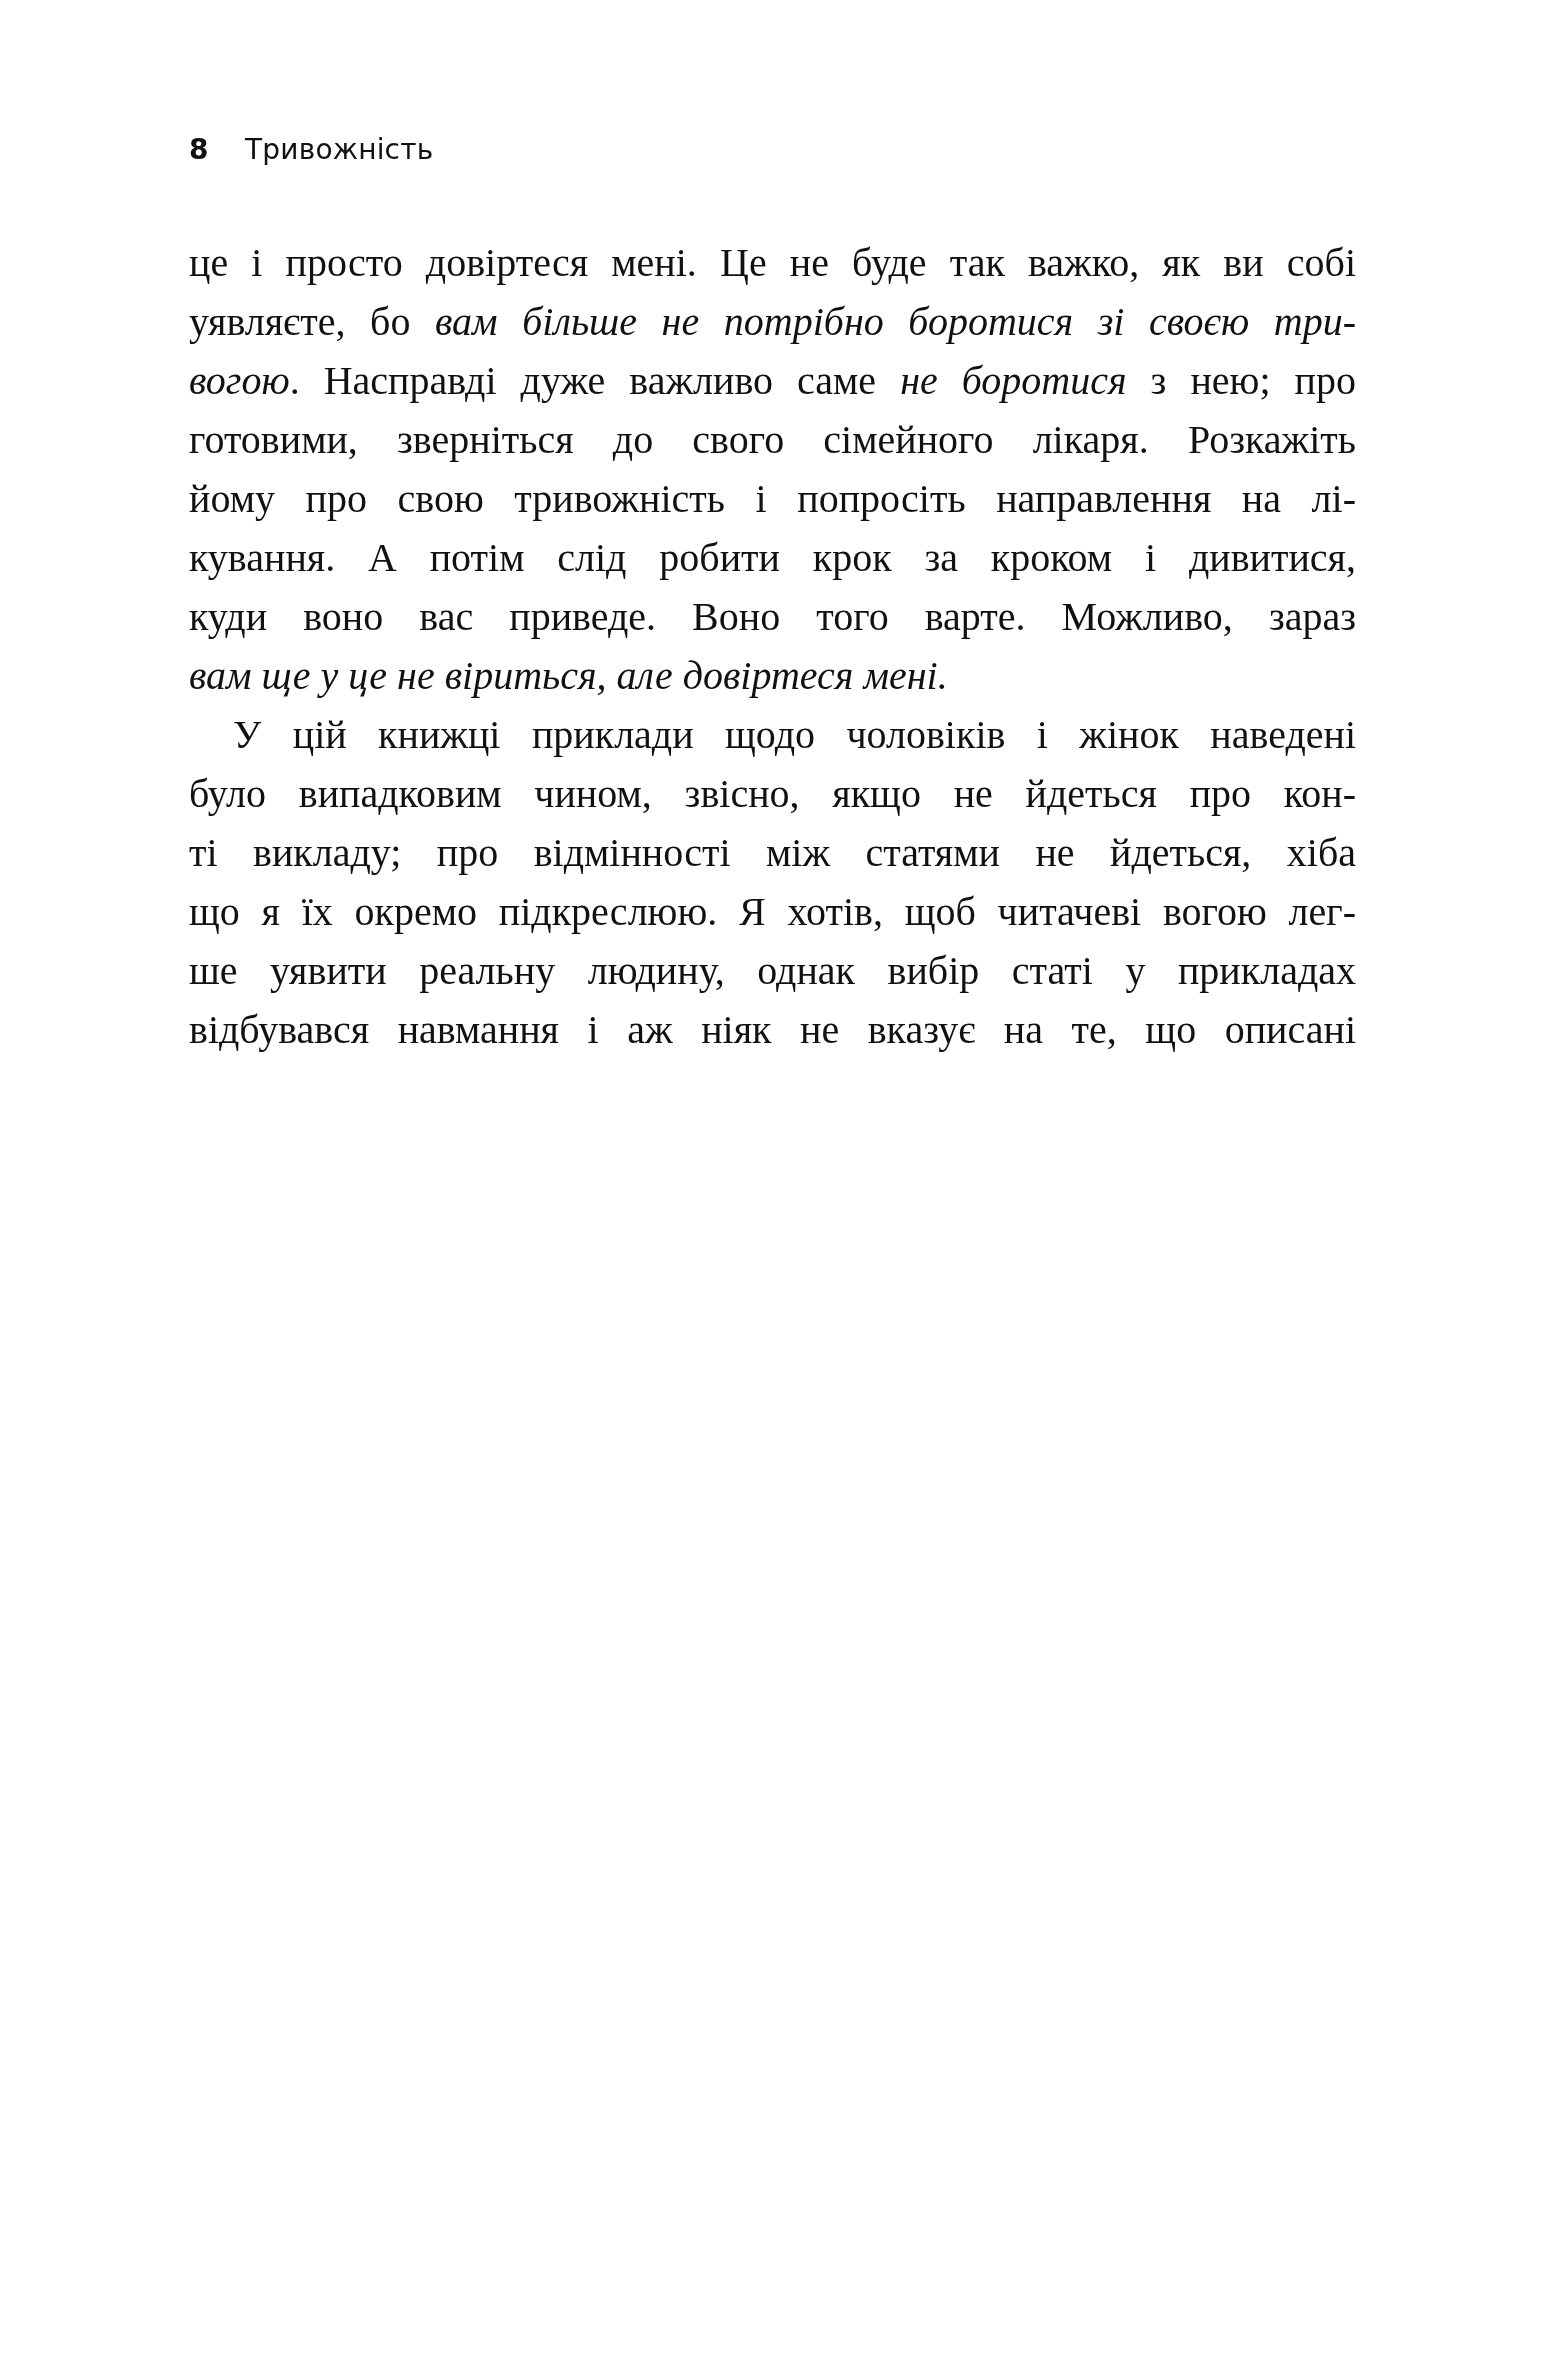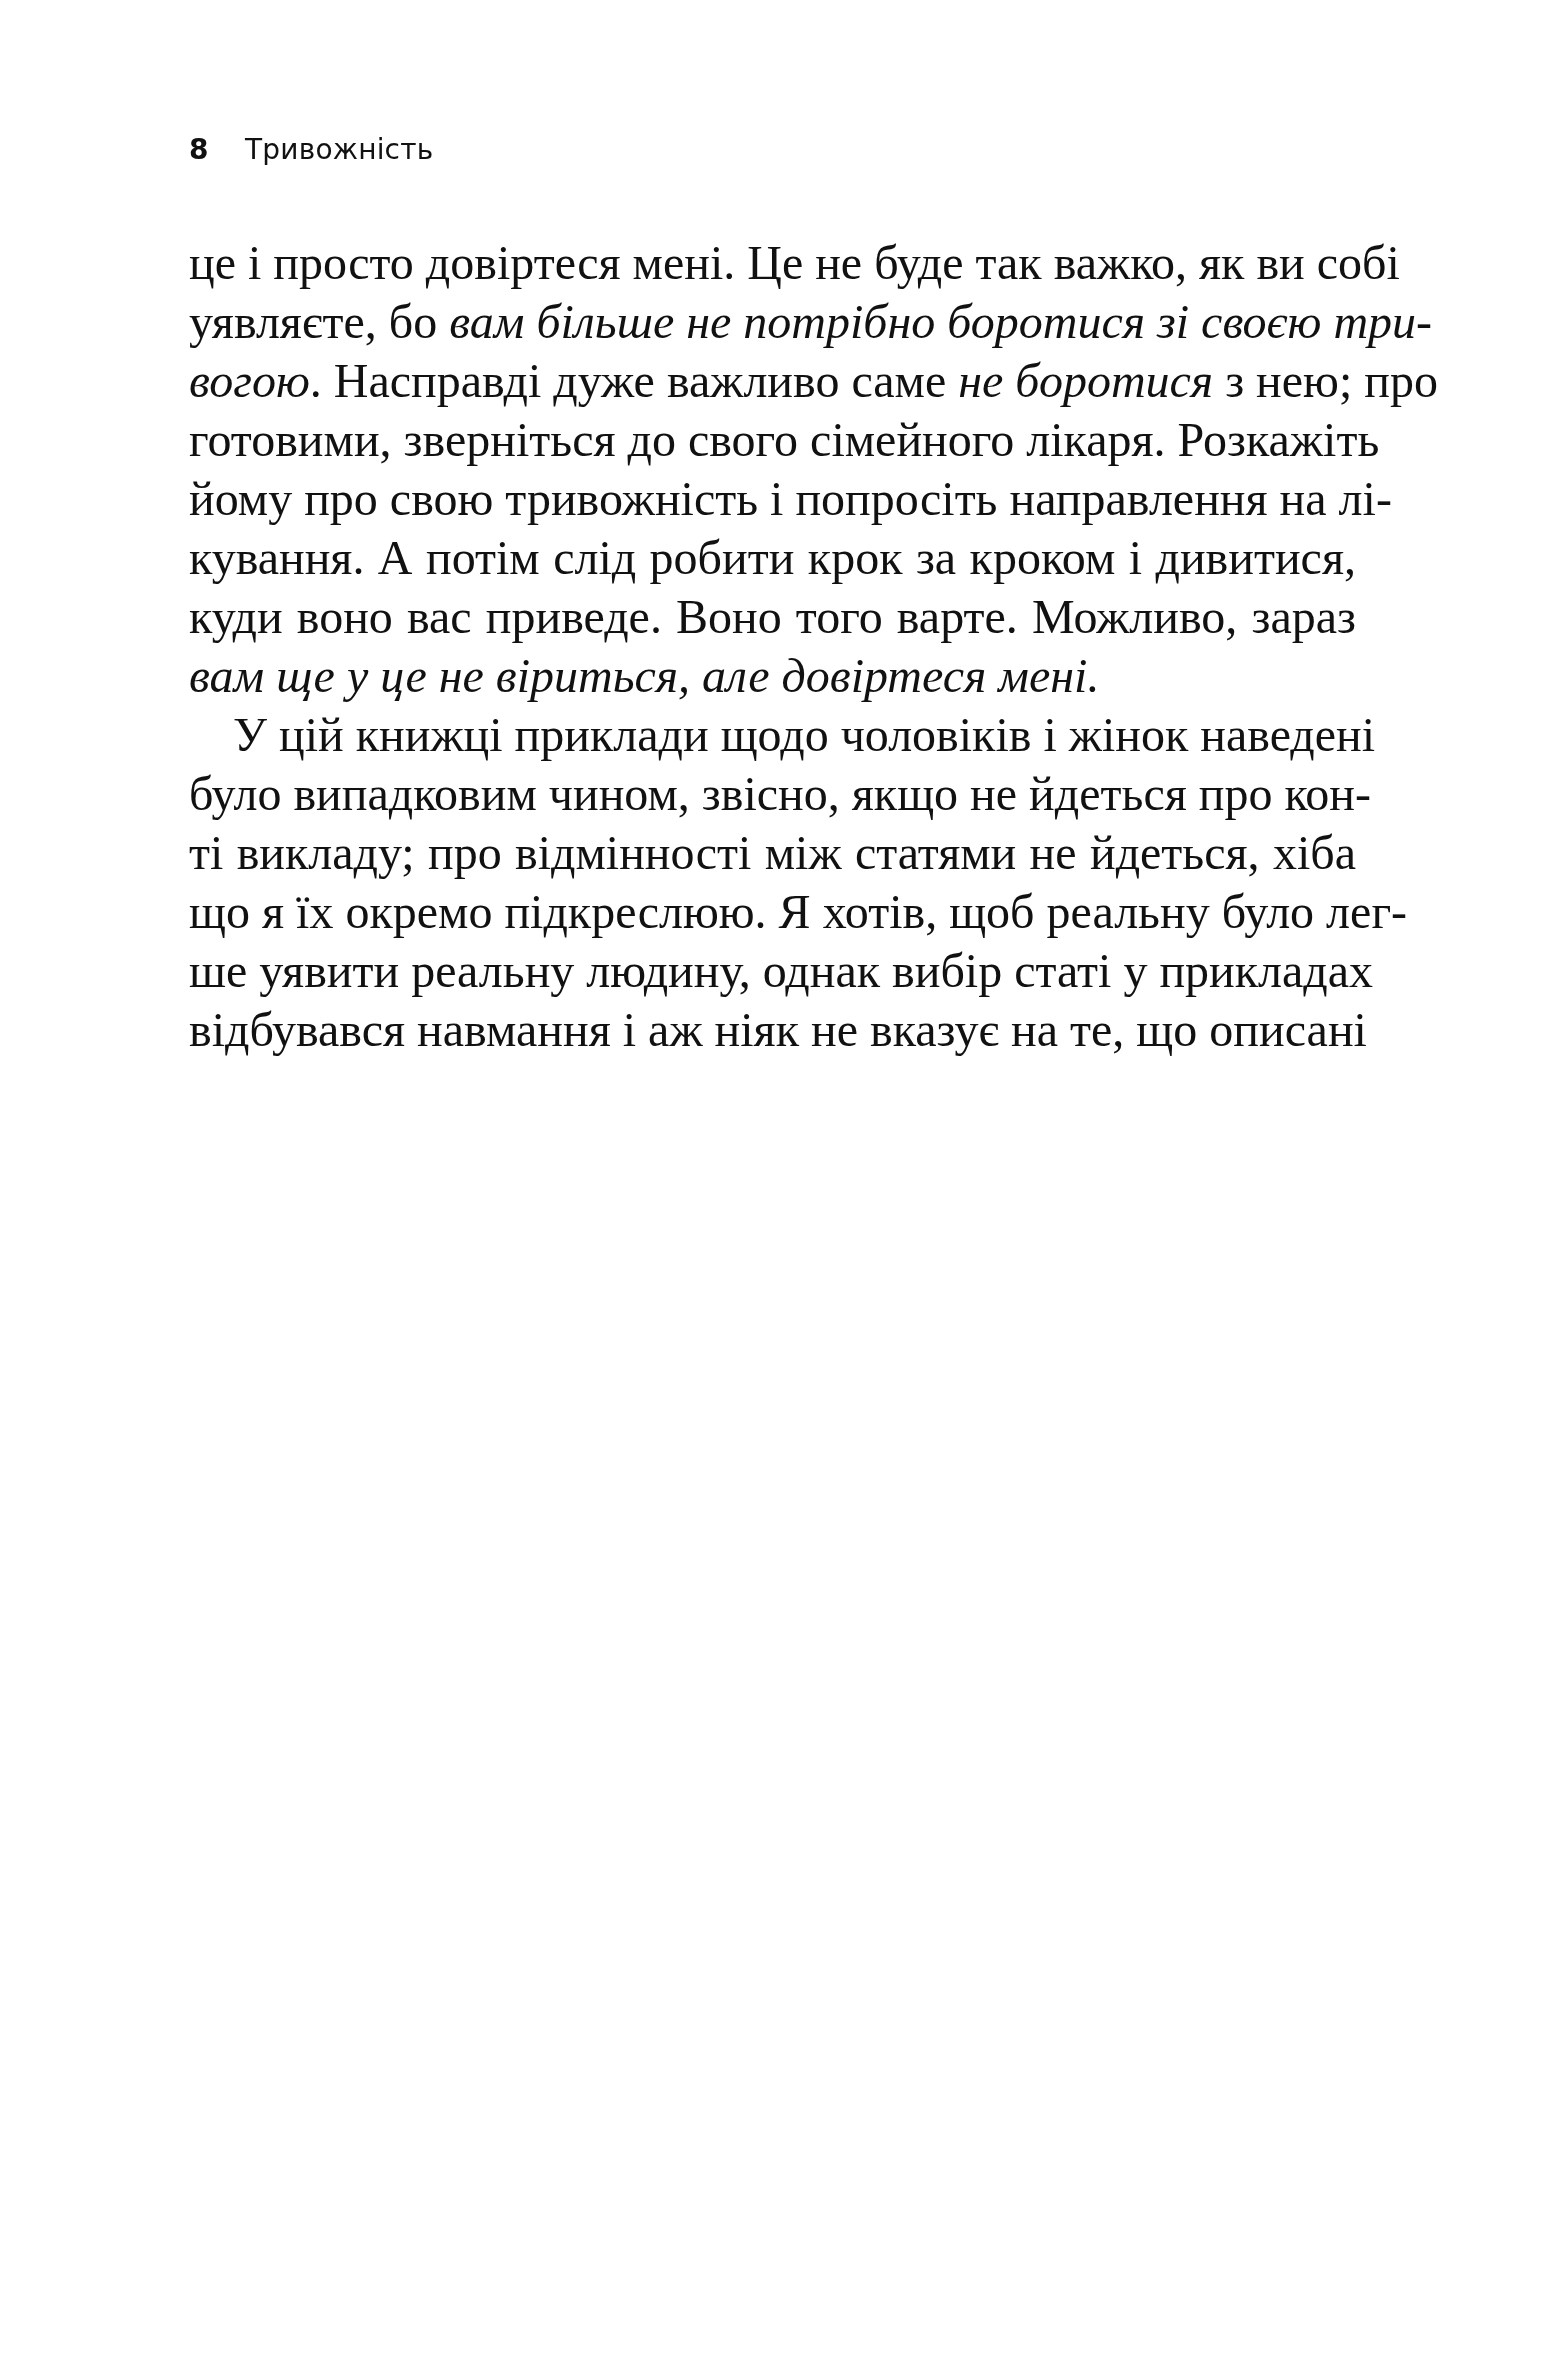--- a/index.html
+++ b/index.html
@@ -39,21 +39,21 @@
     .running-head .title {
       font-weight: normal;
       letter-spacing: 0.2px;
     }
     .body-text {
       position: absolute;
       left: 189px;
       top: 233px;
       width: 1167px;
       font-family: "Liberation Serif", "DejaVu Serif", serif;
-      font-size: 48px;
+      font-size: 40px;
       line-height: 59px;
       color: #111;
     }
     .line {
       display: block;
       height: 59px;
       white-space: nowrap;
       text-align: justify;
       text-align-last: justify;
       overflow: visible;
@@ -86,19 +86,19 @@
         <span class="line"><span>готовими, зверніться до свого сімейного лікаря. Розкажіть</span></span>
         <span class="line"><span>йому про свою тривожність і попросіть направлення на лі-</span></span>
         <span class="line"><span>кування. А потім слід робити крок за кроком і дивитися,</span></span>
         <span class="line"><span>куди воно вас приведе. Воно того варте. Можливо, зараз</span></span>
         <span class="line last"><span>вам ще у це не віриться, але довіртеся мені.</span></span>
       </div>
       <div>
         <span class="line indent"><span>У цій книжці приклади щодо чоловіків і жінок наведені</span></span>
         <span class="line"><span>було випадковим чином, звісно, якщо не йдеться про кон-</span></span>
         <span class="line"><span>ті викладу; про відмінності між статями не йдеться, хіба</span></span>
-        <span class="line"><span>що я їх окремо підкреслюю. Я хотів, щоб реальну було лег-</span></span>
+        <span class="line"><span>що я їх окремо підкреслюю. Я хотів, щоб читачеві вогою лег-</span></span>
         <span class="line"><span>ше уявити реальну людину, однак вибір статі у прикладах</span></span>
         <span class="line"><span>відбувався навмання і аж ніяк не вказує на те, що описані</span></span>
       </div>
     </div>
 </div>
 
 
 </body></html>

